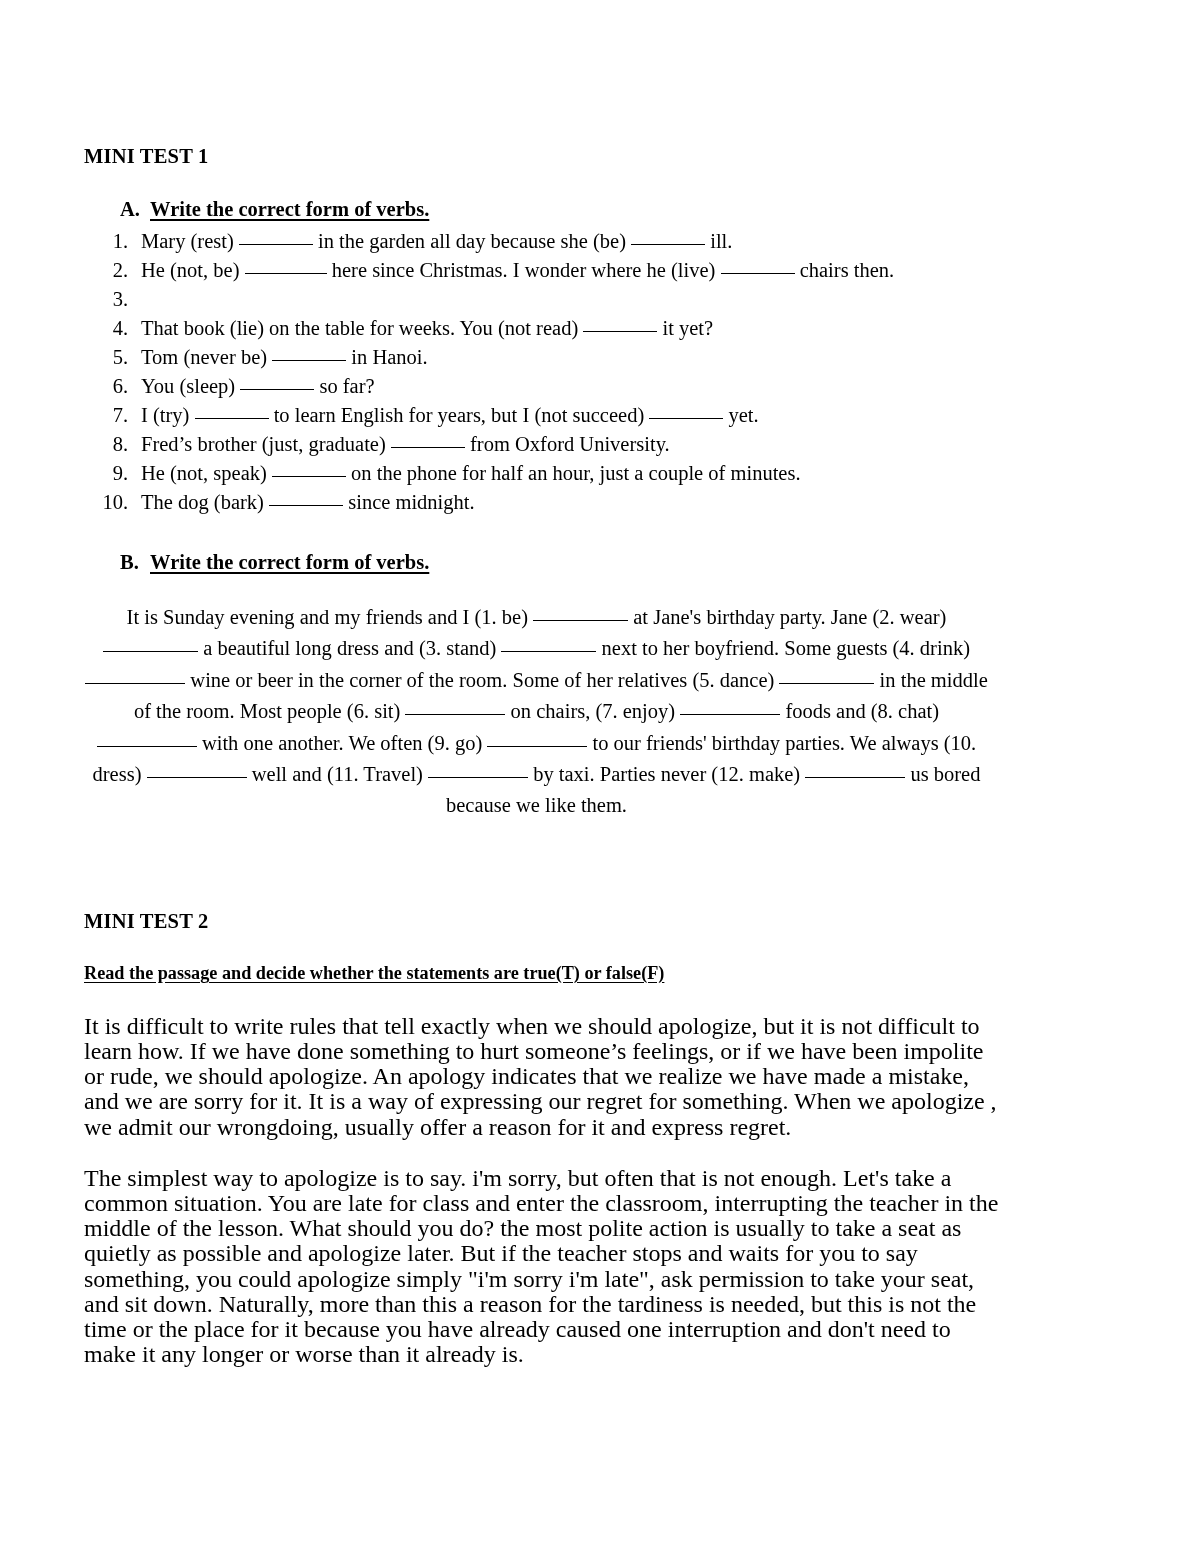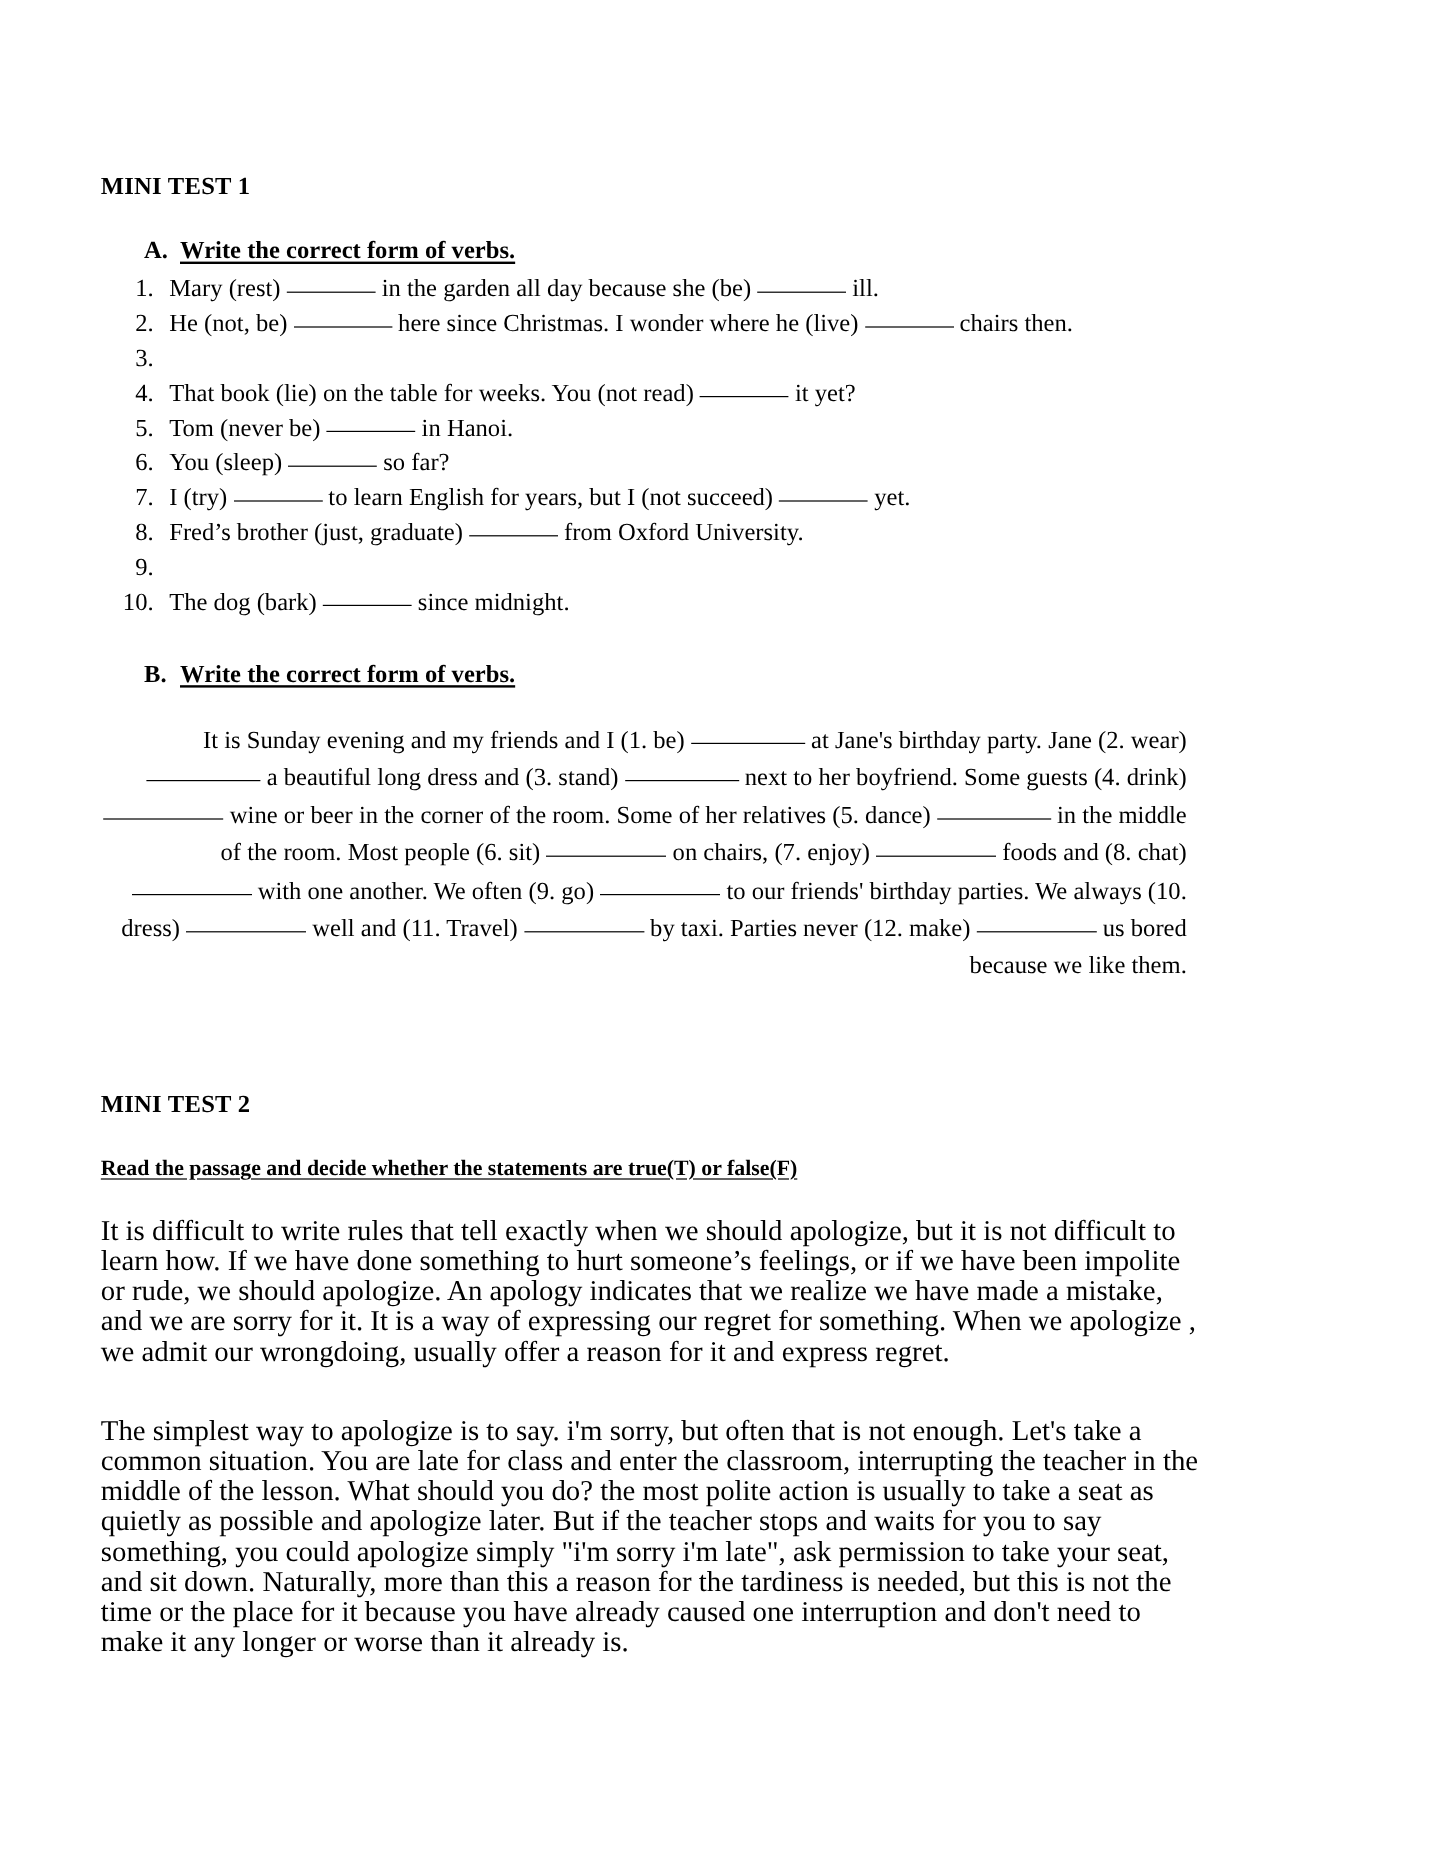--- a/index.html
+++ b/index.html
@@ -86,21 +86,21 @@
   }
   .bl-a { width: 74px; }
   .bl-a2 { width: 82px; }
   .bl-b { width: 95px; }
   .bl-b2 { width: 100px; }
 
   
   .para-b {
     font-size: 20.5px;
     line-height: 31.4px;
-    text-align: right;
+    text-align: center;
     margin: 28px 0 0 0;
     width: 905px;
   }
 
   
   .spacer-big { height: 86px; }
 
   .instruction {
     font-size: 18.2px;
     font-weight: bold;
@@ -109,21 +109,21 @@
     margin: 27px 0 0 0;
     line-height: 24px;
   }
 
   .passage {
     font-size: 24px;
     line-height: 25.2px;
     margin: 29px 0 0 0;
     width: 920px;
   }
-  .passage + .passage { margin-top: 41px; }
+  .passage + .passage { margin-top: 26px; }
 </style>
 </head>
 <body>
 
 <div class="page">
 
   <div class="test-heading">MINI TEST 1</div>
 
   <div class="sec-row">
     <span class="sec-letter">A.</span>
@@ -166,20 +166,21 @@
       <span class="qtext"><span>I (try)</span> <span class="bl bl-a"></span> <span>to learn English for years, but I (not succeed)</span> <span class="bl bl-a"></span> <span>yet.</span></span>
     </li>
 
     <li class="qitem">
       <span class="qnum">8.</span>
       <span class="qtext"><span>Fred’s brother (just, graduate)</span> <span class="bl bl-a"></span> <span>from Oxford University.</span></span>
     </li>
 
     <li class="qitem">
       <span class="qnum">9.</span>
+      <span class="qtext"><span>He (not, speak)</span> <span class="bl bl-a"></span> <span>on the phone for half an hour, just a couple of minutes.</span></span>
     </li>
 
     <li class="qitem">
       <span class="qnum">10.</span>
       <span class="qtext"><span>The dog (bark)</span> <span class="bl bl-a"></span> <span>since midnight.</span></span>
     </li>
 
   </ol>
 
   <div class="sec-row" style="margin-top:34px;">

